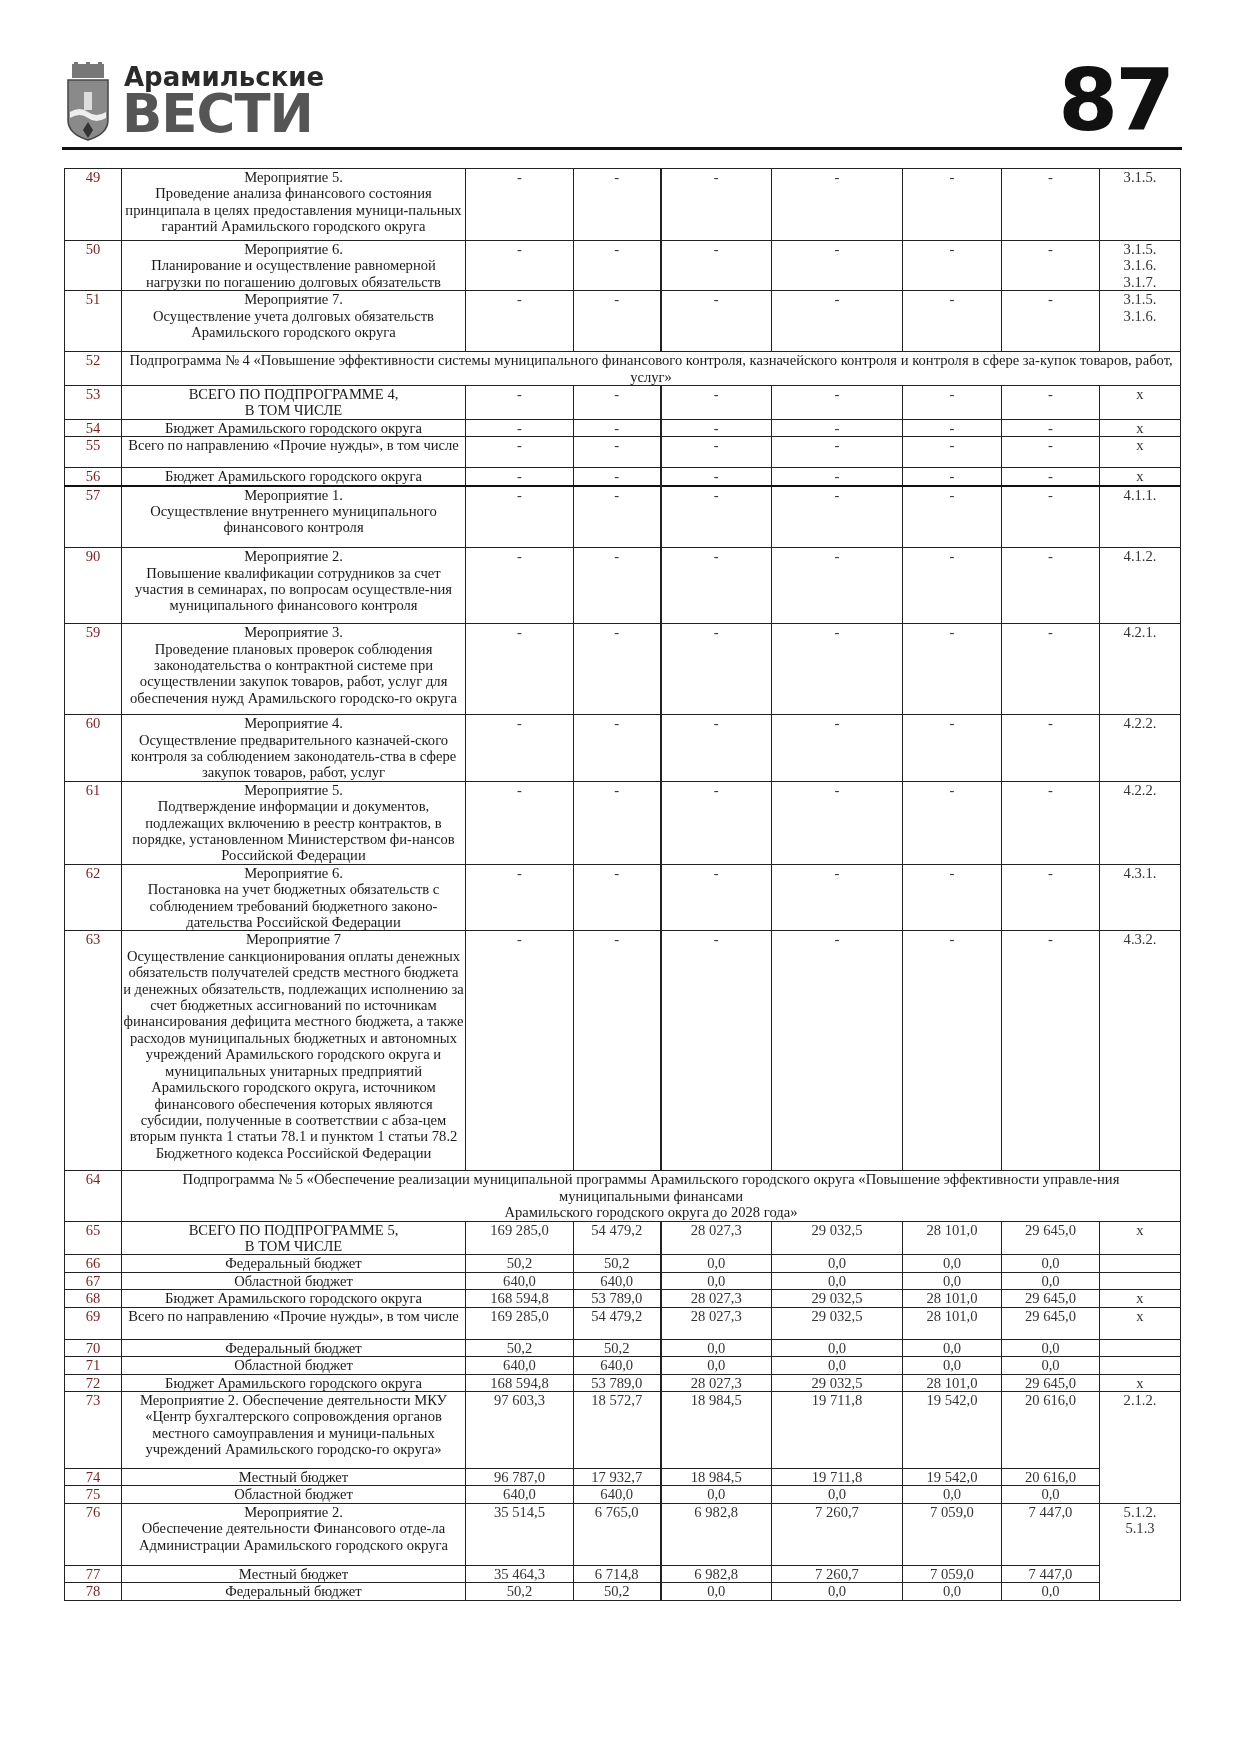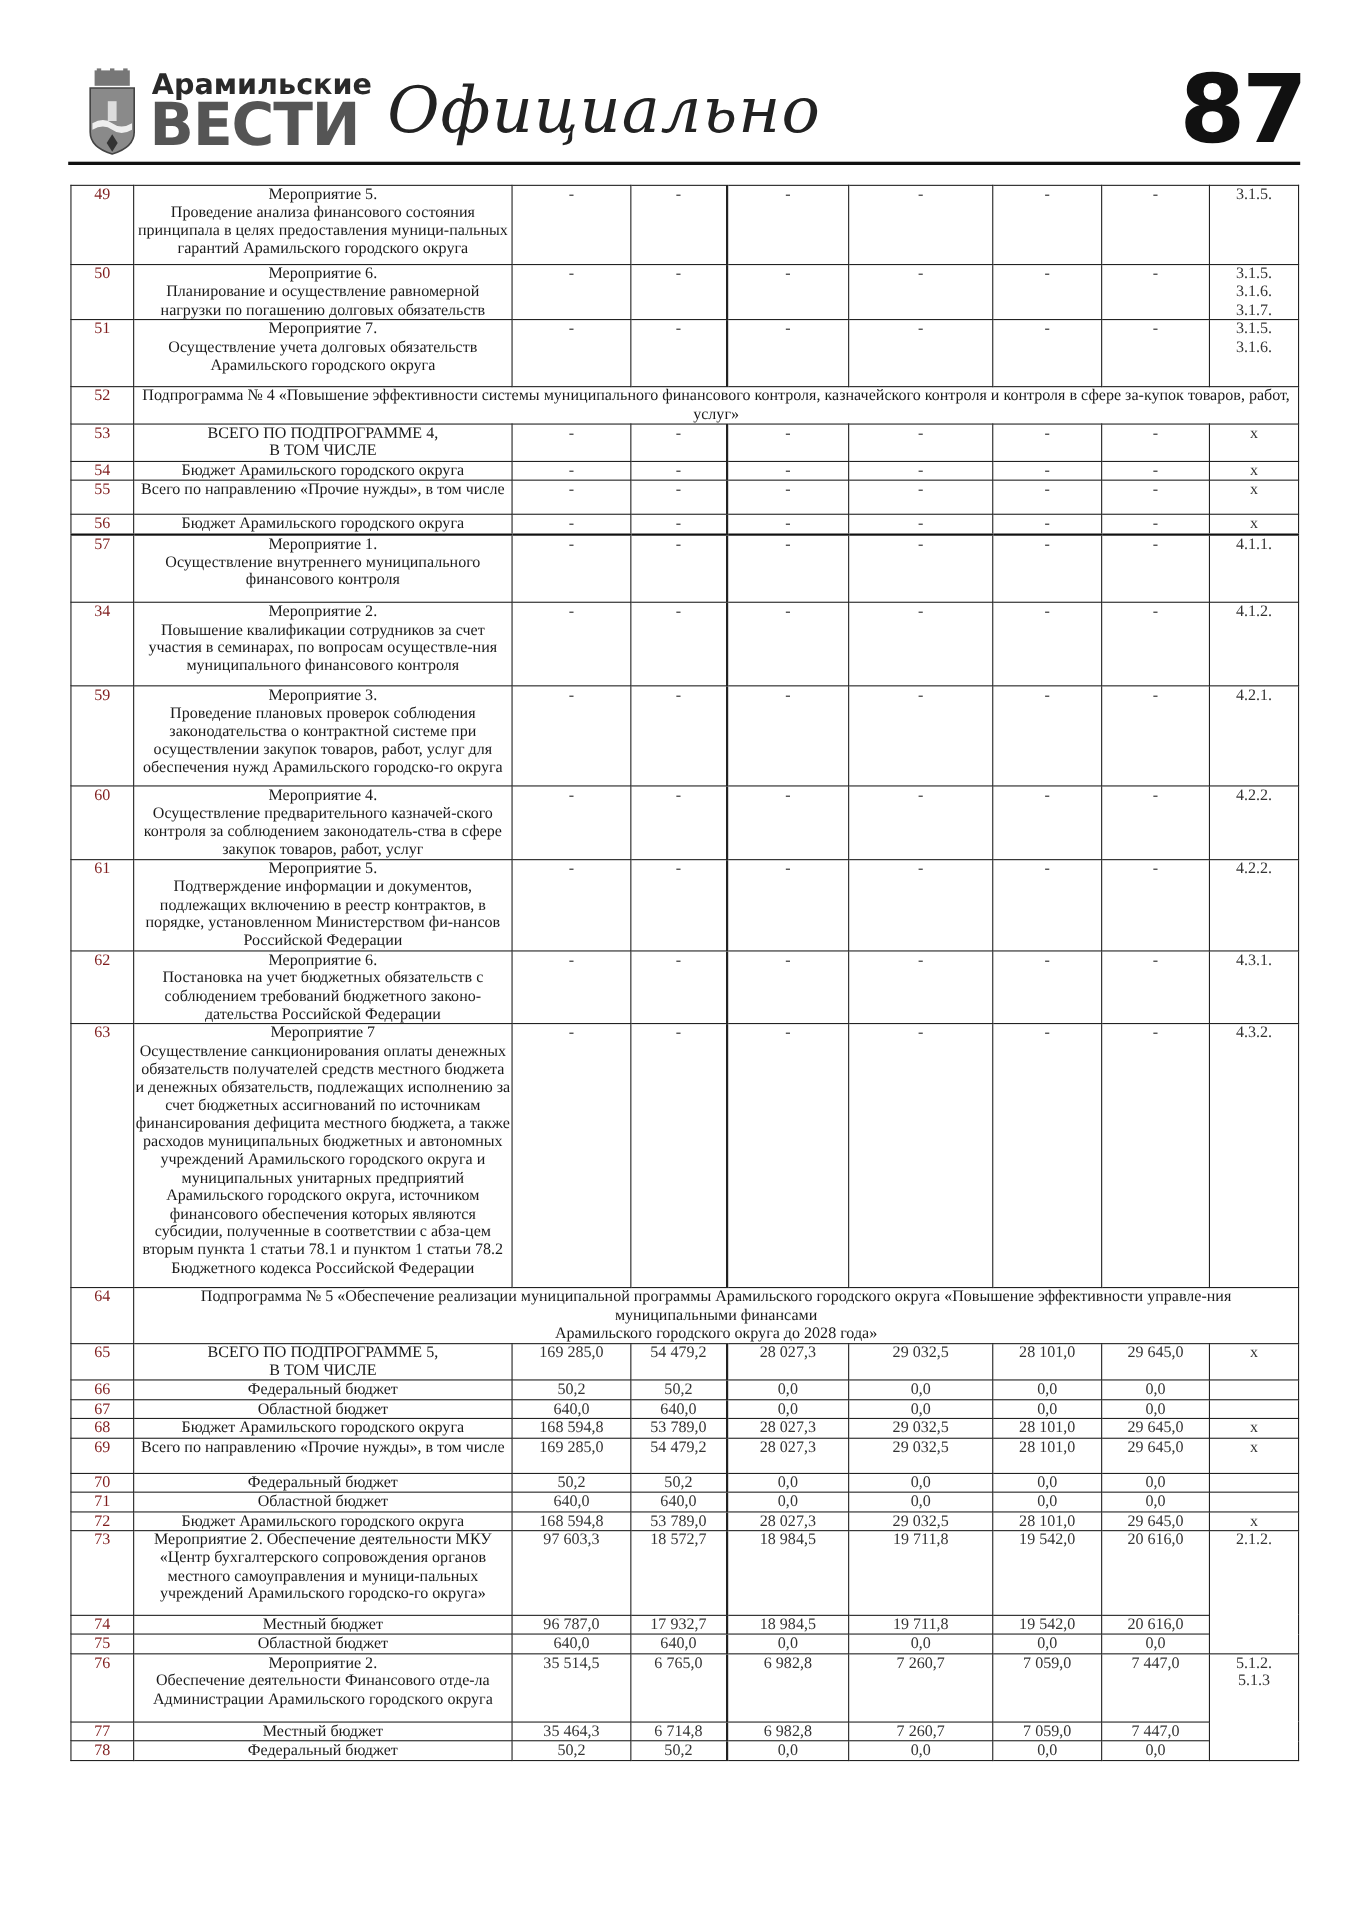--- a/index.html
+++ b/index.html
@@ -1,17 +1,17 @@
 <!DOCTYPE html>
 <html><head>
 <meta charset="utf-8">
 <style>
   html, body { margin: 0; padding: 0; background: #ffffff; }
   body { width: 1241px; height: 1754px; position: relative; font-family: "Liberation Serif", serif; color: #1a1a1a; overflow: hidden; }
-  .header { position: absolute; left: 74px; top: 52px; width: 1120px; height: 96px; }
+  .header { position: absolute; left: 60px; top: 52px; width: 1120px; height: 96px; }
   .logo { position: absolute; left: 4px; top: 10px; width: 48px; height: 80px; }
   .brand-top { position: absolute; left: 64px; top: 10px; font-family: "DejaVu Sans", sans-serif; font-weight: bold; font-size: 26px; color: #2a2a2a; letter-spacing: 0px; }
   .brand-bottom { position: absolute; left: 62px; top: 32px; font-family: "DejaVu Sans", sans-serif; font-weight: bold; font-size: 54px; color: #555; letter-spacing: -1px; line-height: 60px; transform: scaleX(0.98); transform-origin: left; }
   .section-title { position: absolute; left: 278px; top: 14px; font-family: "DejaVu Serif", serif; font-style: italic; font-size: 58px; color: #222; letter-spacing: 1px; }
   .issue { position: absolute; right: 152px; top: 22px; text-align: right; font-family: "DejaVu Serif", serif; font-size: 27px; line-height: 30px; color: #222; }
   .issue .date { color: #666; }
   .pagenum { position: absolute; right: 8px; top: 2px; font-family: "DejaVu Sans", sans-serif; font-weight: bold; font-size: 86px; line-height: 92px; color: #111; letter-spacing: -3px; }
   .rule { position: absolute; left: 62px; top: 147px; width: 1120px; height: 3px; background: #111; }
 
   table.budget { position: absolute; left: 64px; top: 168px; width: 1116px; border-collapse: collapse; table-layout: fixed; font-size: 14.6px; line-height: 16.4px; }
@@ -33,21 +33,20 @@
     <rect x="10" y="0" width="4" height="4" fill="#777"></rect>
       <rect x="22" y="0" width="4" height="4" fill="#777"></rect>
       <rect x="34" y="0" width="4" height="4" fill="#777"></rect>
     <path d="M4 18 H44 V58 Q44 72 24 78 Q4 72 4 58 Z" fill="#8a8a8a" stroke="#444" stroke-width="1.5"></path>
     <rect x="20" y="30" width="8" height="18" fill="#ddd"></rect>
     <path d="M6 50 Q16 44 24 50 Q32 56 42 50 L42 56 Q32 62 24 56 Q16 50 6 56 Z" fill="#eee"></path>
     <path d="M24 60 L29 68 L24 76 L19 68 Z" fill="#333"></path>
   </svg>
   <div class="brand-top">Арамильские</div>
   <div class="brand-bottom">ВЕСТИ</div>
-  <div class="section-title">Официально</div>
   <div class="pagenum">87</div>
 </div>
 <div class="rule"></div>
 
 <table class="budget">
   <colgroup>
     <col style="width:57px">
       <col style="width:344px">
       <col style="width:108px">
       <col style="width:87px">
@@ -152,21 +151,21 @@
 Осуществление внутреннего муниципального финансового контроля</td>
         <td class="val">-</td>
         <td class="val">-</td>
         <td class="val v-left">-</td>
         <td class="val">-</td>
         <td class="val">-</td>
         <td class="val">-</td>
         <td class="ref" style="white-space: pre-line;">4.1.1.</td>
       </tr>
       <tr style="height: 76px;">
-        <td class="num">34</td>
+        <td class="num">90</td>
         <td class="desc" style="white-space: pre-line;">Мероприятие 2.
 Повышение квалификации сотрудников за счет участия в семинарах, по вопросам осуществле-ния муниципального финансового контроля</td>
         <td class="val">-</td>
         <td class="val">-</td>
         <td class="val v-left">-</td>
         <td class="val">-</td>
         <td class="val">-</td>
         <td class="val">-</td>
         <td class="ref" style="white-space: pre-line;">4.1.2.</td>
       </tr>

